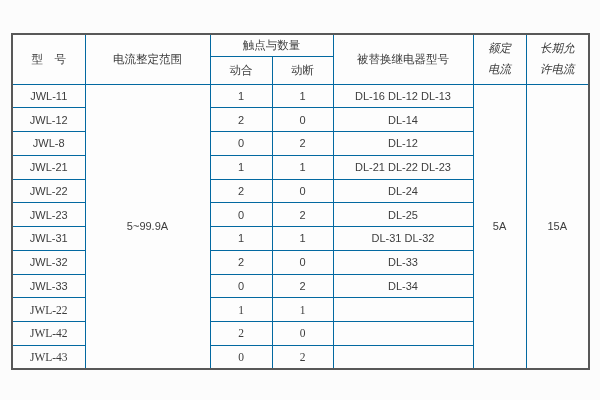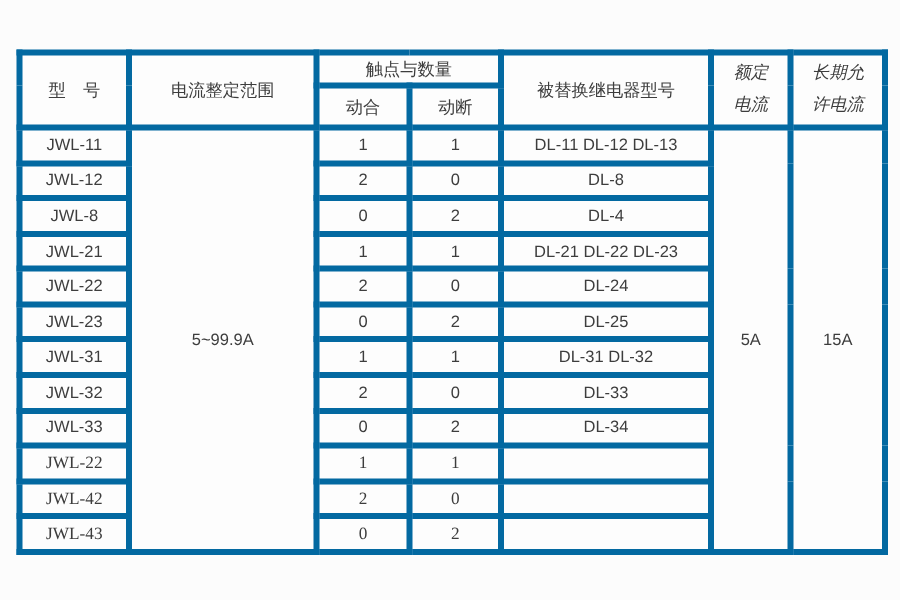--- a/index.html
+++ b/index.html
@@ -21,21 +21,21 @@
     left: 11px;
     top: 33px;
     width: 577px;
     height: 337px;
     border-collapse: collapse;
     table-layout: fixed;
     background: #fdfdfd;
     border: 2px solid #585858;
   }
   .spec th, .spec td {
-    border: 4px solid #0369a1;
+    border: 1px solid #0369a1;
     text-align: center;
     vertical-align: middle;
     font-size: 11px;
     font-weight: normal;
     padding: 0;
     overflow: hidden;
     white-space: nowrap;
   }
   .spec thead th {
     font-size: 11.5px;
@@ -85,35 +85,35 @@
         <th>动合</th>
         <th>动断</th>
       </tr>
     </thead>
     <tbody>
       <tr>
         <td>JWL-11</td>
         <td rowspan="12">5~99.9A</td>
         <td>1</td>
         <td>1</td>
-        <td>DL-11 DL-12 DL-13</td>
+        <td>DL-16 DL-12 DL-13</td>
         <td rowspan="12">5A</td>
         <td rowspan="12">15A</td>
       </tr>
       <tr>
         <td>JWL-12</td>
         <td>2</td>
         <td>0</td>
-        <td>DL-8</td>
+        <td>DL-14</td>
       </tr>
       <tr>
         <td>JWL-8</td>
         <td>0</td>
         <td>2</td>
-        <td>DL-4</td>
+        <td>DL-12</td>
       </tr>
       <tr>
         <td>JWL-21</td>
         <td>1</td>
         <td>1</td>
         <td>DL-21 DL-22 DL-23</td>
       </tr>
       <tr>
         <td>JWL-22</td>
         <td>2</td>

